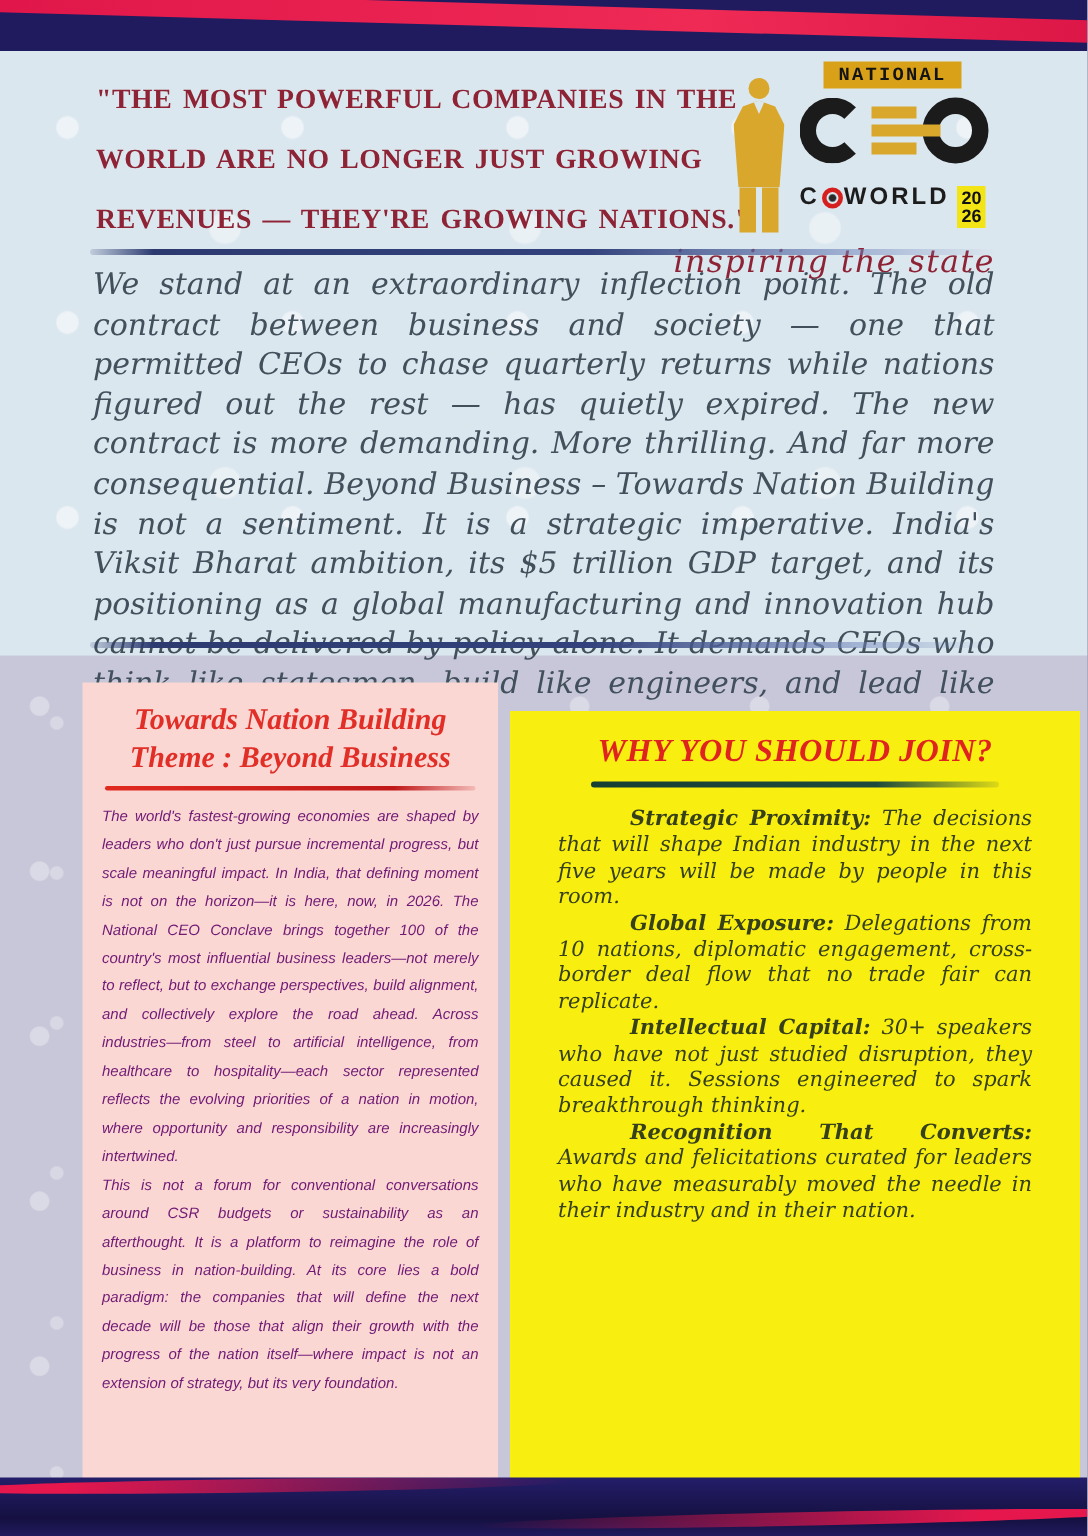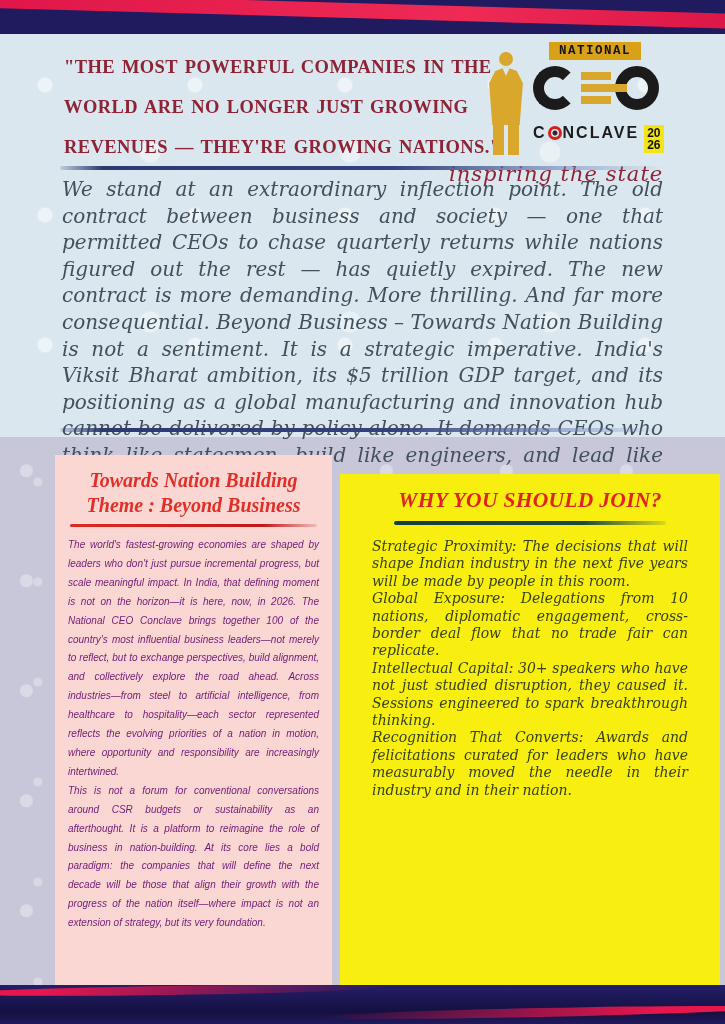--- a/index.html
+++ b/index.html
@@ -82,21 +82,21 @@
     line-height:18.9px; color:#701a75; text-align:justify; }
   
   .join-box { position:absolute; left:340px; top:474px; width:380px; height:526px;
     background:#f8ee10; padding:14px 32px; overflow:hidden; }
   .join-title { text-align:center; font-style:italic; font-weight:700; font-size:21.5px;
     color:#df2420; letter-spacing:.3px; }
   .join-underline { width:272px; height:4px; margin:8px auto 13px auto; border-radius:2px;
     background:linear-gradient(to right, #173f33, #1d4a3c 70%, rgba(29,74,60,.12)); }
   .join-item { font-family:"DejaVu Serif", serif; font-style:italic; font-size:14px;
     line-height:17.4px; color:#36401a; text-align:justify; }
-  .join-item .item-label { font-weight:400; }
+  .join-item .item-label { font-weight:700;margin-left:48px; }
 </style>
 </head>
 <body>
 
 <div class="page">
 
   <div class="band-top">
     <div class="red-stripe"></div>
   </div>
 
@@ -117,21 +117,21 @@
           <div class="ceo-e">
               <i></i>
               <i></i>
               <i></i>
             </div>
           <div class="ceo-o"></div>
         </div>
         <div class="conclave-row">
           <span class="conclave-text">C</span>
           <span class="target-icon"></span>
-          <span class="conclave-text">NCLAVE</span>
+          <span class="conclave-text">WORLD</span>
           <span class="year-box">
             <span>20</span>
             <span>26</span>
           </span>
         </div>
       </div>
       <div class="logo-tagline">inspiring the state</div>
     </div>
 
     <div class="divider divider-1"></div>

